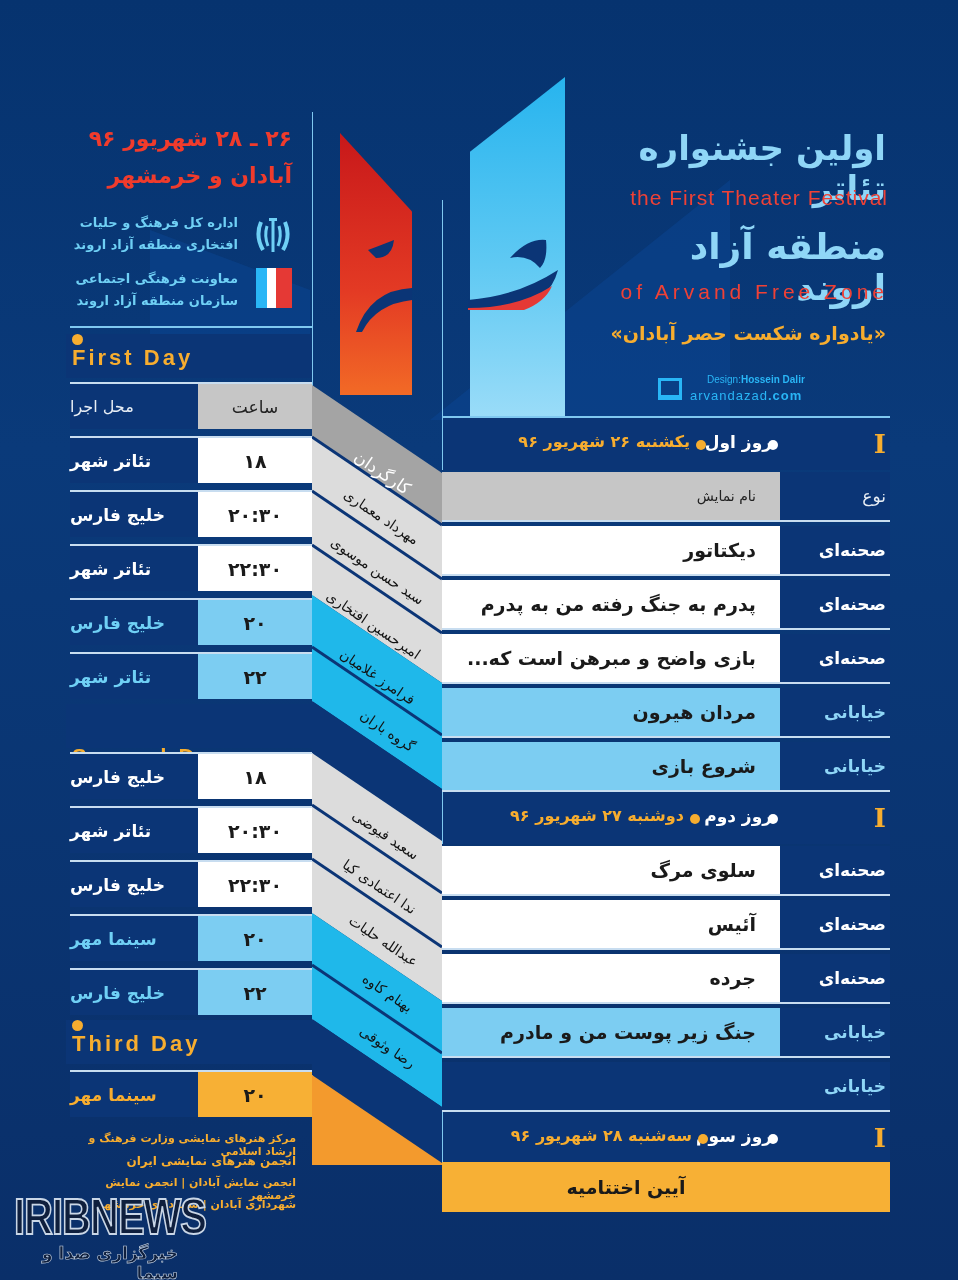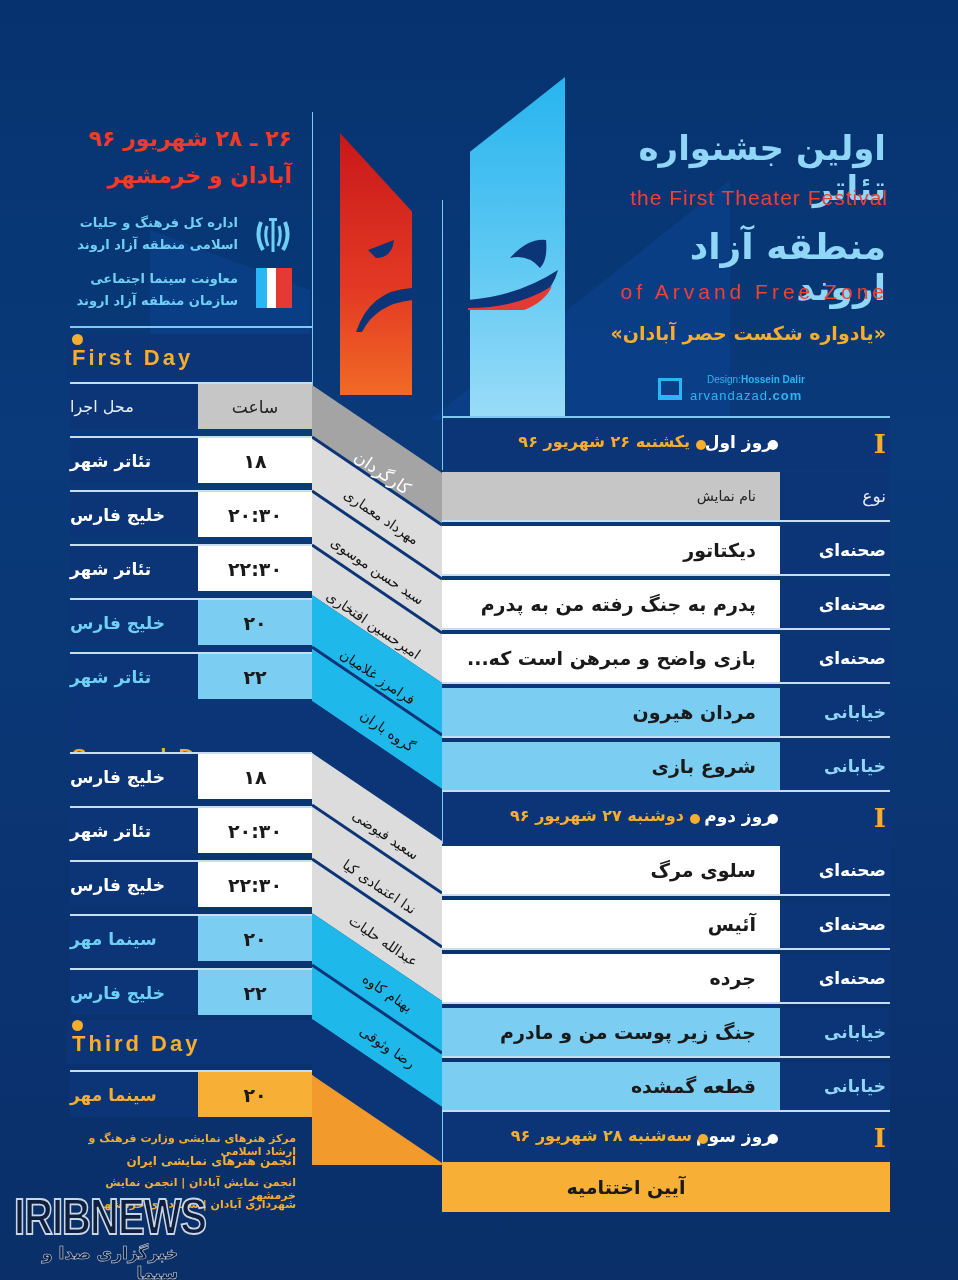--- a/index.html
+++ b/index.html
@@ -195,24 +195,24 @@
   <svg width="36" height="40" viewBox="0 0 36 40">
     <path d="M6 6 Q0 20 8 34" stroke="#6fd0f5" stroke-width="4" fill="none"></path>
     <path d="M30 6 Q36 20 28 34" stroke="#6fd0f5" stroke-width="4" fill="none"></path>
     <path d="M12 10 Q9 20 13 30" stroke="#6fd0f5" stroke-width="3" fill="none"></path>
     <path d="M24 10 Q27 20 23 30" stroke="#6fd0f5" stroke-width="3" fill="none"></path>
     <rect x="16.5" y="4" width="3" height="32" fill="#6fd0f5"></rect>
     <rect x="14" y="2" width="8" height="3" fill="#6fd0f5"></rect>
   </svg>
 </div>
 <div class="abs org" style="top:212px;">اداره کل فرهنگ و حلیات</div>
-<div class="abs org" style="top:234px;">اسلامی منطقه آزاد اروند</div>
+<div class="abs org" style="top:234px;">افتخاری منطقه آزاد اروند</div>
 
 <div class="abs flag-icon"></div>
-<div class="abs org" style="top:268px;">معاونت سینما اجتماعی</div>
+<div class="abs org" style="top:268px;">معاونت فرهنگی اجتماعی</div>
 <div class="abs org" style="top:290px;">سازمان منطقه آزاد اروند</div>
 
 <div class="abs" style="left:70px;top:326px;width:242px;height:2px;background:#7fc8f0;"></div>
 
 <div class="abs mask-red"></div>
 <svg class="abs" style="left:356px;top:240px;" width="60" height="100" viewBox="0 0 60 100">
   <path d="M12 10 Q28 4 38 0 Q36 18 20 18 Z" fill="#0b3576"></path>
   <path d="M0 92 Q14 50 56 48 L56 60 Q20 64 6 92 Z" fill="#0b3576"></path>
 </svg>
 <div class="abs mask-blue"></div>
@@ -391,21 +391,20 @@
 </div>
 <div class="abs rrow" style="top:954px;">
   <div class="play">جرده</div>
   <div class="genre">صحنه‌ای</div>
 </div>
 <div class="abs rrow street" style="top:1008px;">
   <div class="play">جنگ زیر پوست من و مادرم</div>
   <div class="genre">خیابانی</div>
 </div>
 <div class="abs rrow street" style="top:1062px;">
-  <div class="play">قطعه گمشده</div>
   <div class="genre">خیابانی</div>
 </div>
 
 <div class="abs rday" style="top:1112px;">
   <span class="roman">I</span>
   <span class="wdot"></span>
   <span class="day-label">روز سوم</span>
   <span class="odot" style="right:182px;"></span>
   <span class="date-label" style="right:198px;">سه‌شنبه ۲۸ شهریور ۹۶</span>
 </div>

